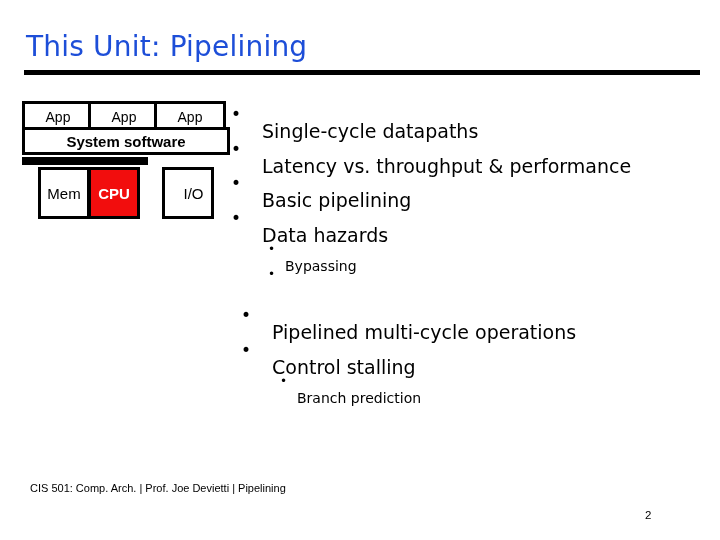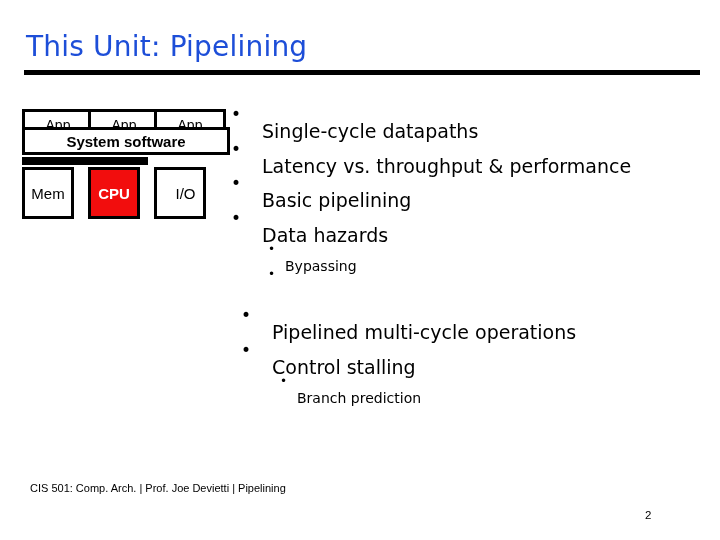--- a/index.html
+++ b/index.html
@@ -51,21 +51,21 @@
     background: #ffffff;
     display: flex;
     align-items: center;
     justify-content: center;
     font-family: "Liberation Sans", sans-serif;
     font-size: 14px;
     line-height: 1;
     color: #000000;
   }
   .app-box {
-    top: 16px;
+    top: 8px;
     width: 72px;
     height: 32px;
     text-align: right;
   }
   #app-box-1 { left: 0px; }
   #app-box-2 { left: 66px; }
   #app-box-3 { left: 132px; }
 
   #system-software-box {
     left: 0px;
@@ -84,28 +84,28 @@
     height: 8px;
     background: #000000;
   }
 
   .hw-box {
     top: 74px;
     width: 52px;
     height: 52px;
     font-size: 15px;
   }
-  #mem-box { left: 0px; }
+  #mem-box { left: 16px; }
   #cpu-box {
     left: 66px;
     background: #f20d0d;
     color: #ffffff;
     font-weight: bold;
   }
-  #io-box { left: 132px; padding-left: 11px; }
+  #io-box { left: 140px; padding-left: 11px; }
 
   
   #bullet-content {
     position: absolute;
     left: 231px;
     top: 100px;
     width: 470px;
   }
   .bullet-row {
     display: flex;

